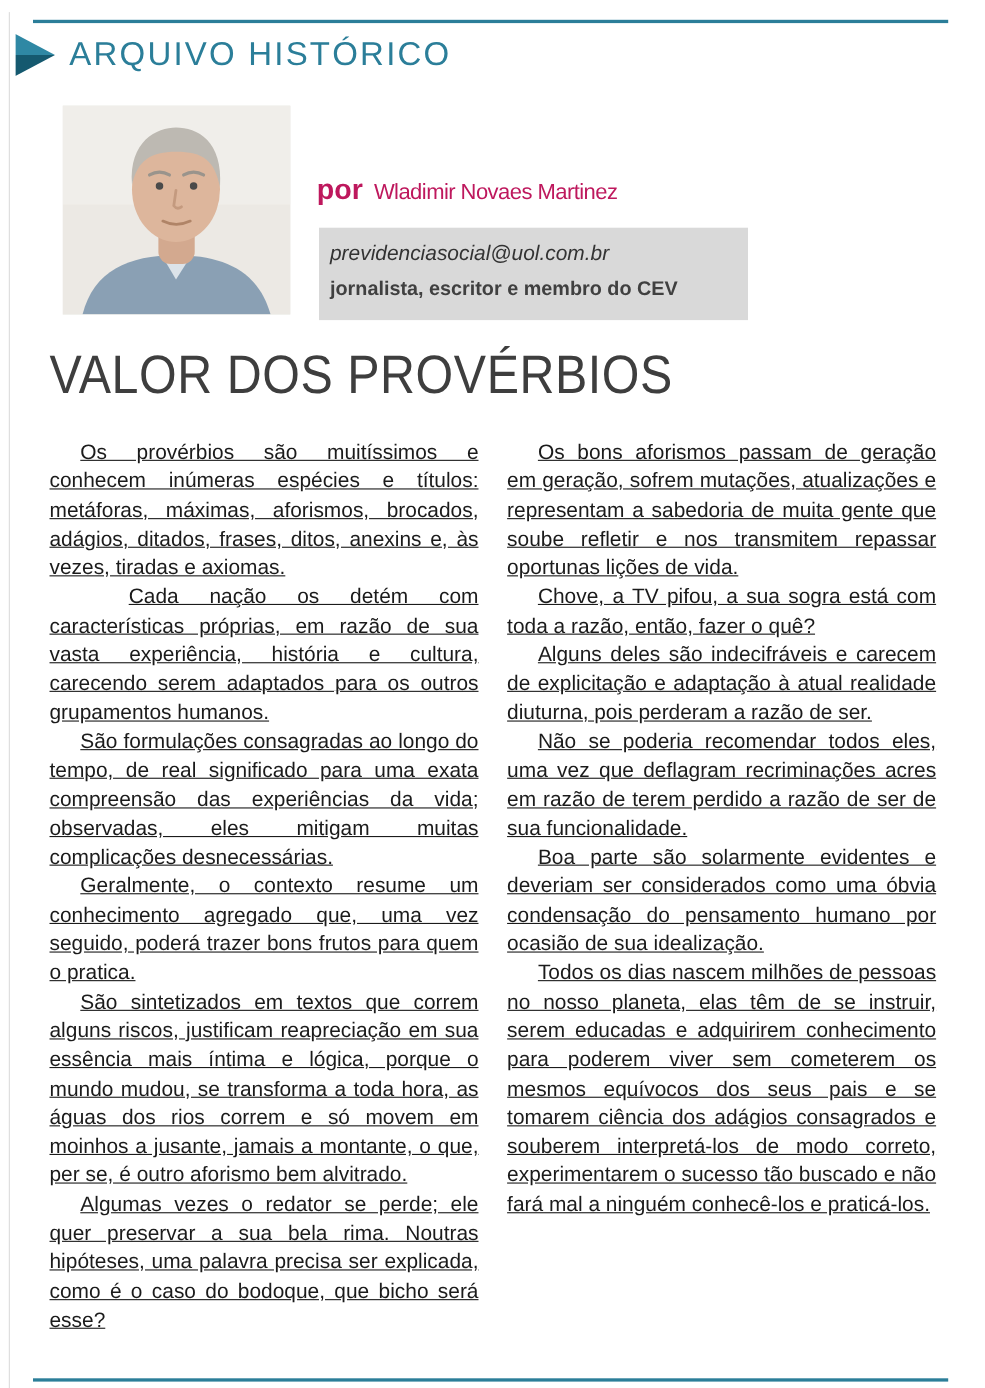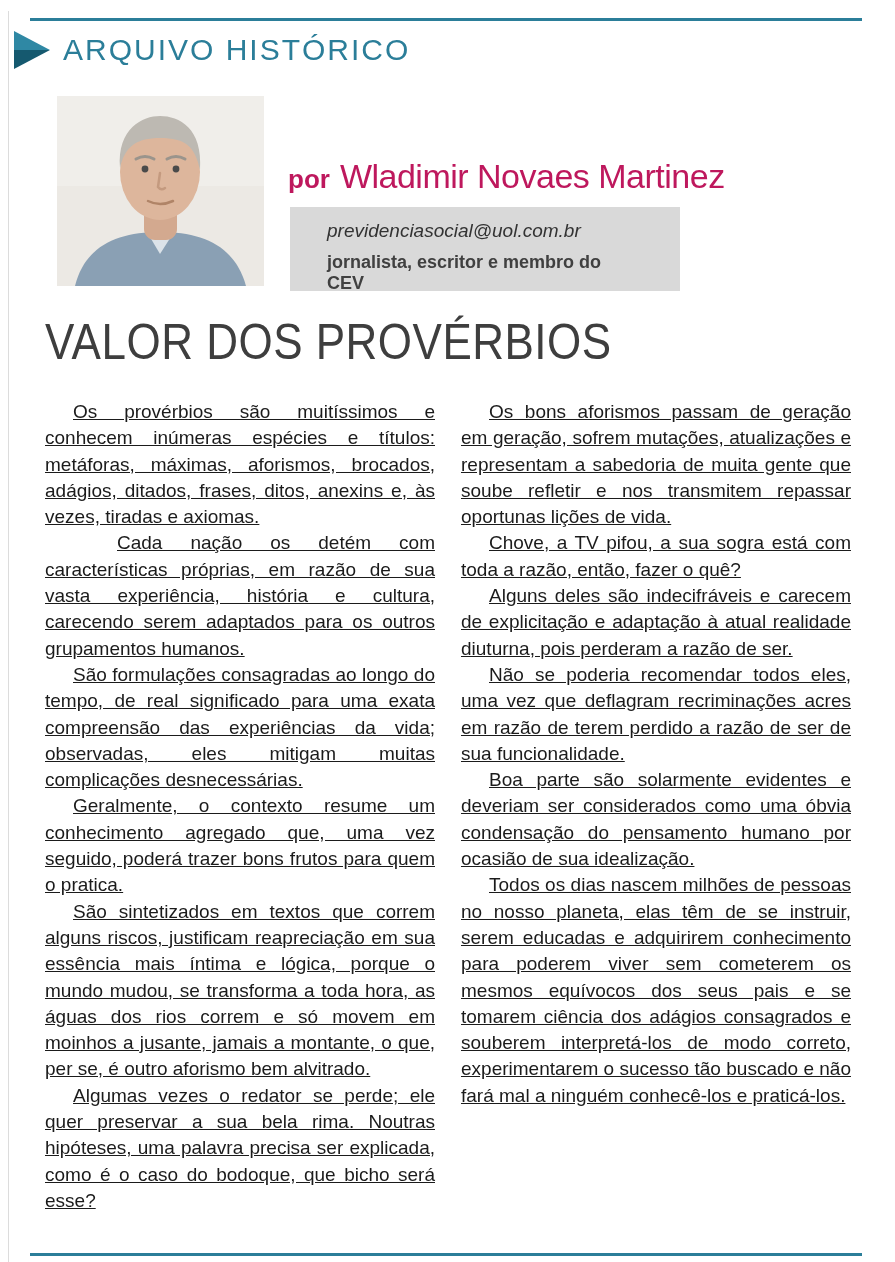--- a/index.html
+++ b/index.html
@@ -25,23 +25,23 @@
   .rule-top{top:7px;}
   .rule-bottom{top:1242px;}
 
   .section-header{position:absolute;left:14px;top:20px;display:flex;align-items:center;gap:13px;}
   .section-label{font-size:30px;letter-spacing:2px;color:var(--teal);font-weight:400;white-space:nowrap;}
 
   .photo{position:absolute;left:57px;top:85px;width:207px;height:190px;overflow:hidden;background:#ECE9E4;}
 
   .byline{position:absolute;left:288px;top:146px;display:flex;align-items:baseline;gap:10px;color:#be185d;}
   .byline-prefix{font-weight:bold;font-size:26px;}
-  .byline-name{font-size:34px;letter-spacing:-0.5px;}
+  .byline-name{font-size:20px;letter-spacing:-0.5px;}
 
-  .author-box{position:absolute;left:290px;top:196px;width:390px;height:84px;background:var(--box-gray);padding:13px 37px;}
+  .author-box{position:absolute;left:290px;top:196px;width:390px;height:84px;background:var(--box-gray);padding:13px 10px;}
   .author-email{font-style:italic;font-size:19px;color:#333333;}
   .author-creds{font-weight:bold;font-size:18px;color:#404040;margin-top:10px;}
 
   .title{
     position:absolute;left:45px;top:303px;
     font-size:44px;color:var(--title);font-weight:400;letter-spacing:0.5px;
     transform:scaleY(1.12);transform-origin:left top;white-space:nowrap;
   }
 
   .columns{position:absolute;left:45px;top:388px;width:806px;display:flex;gap:26px;}

